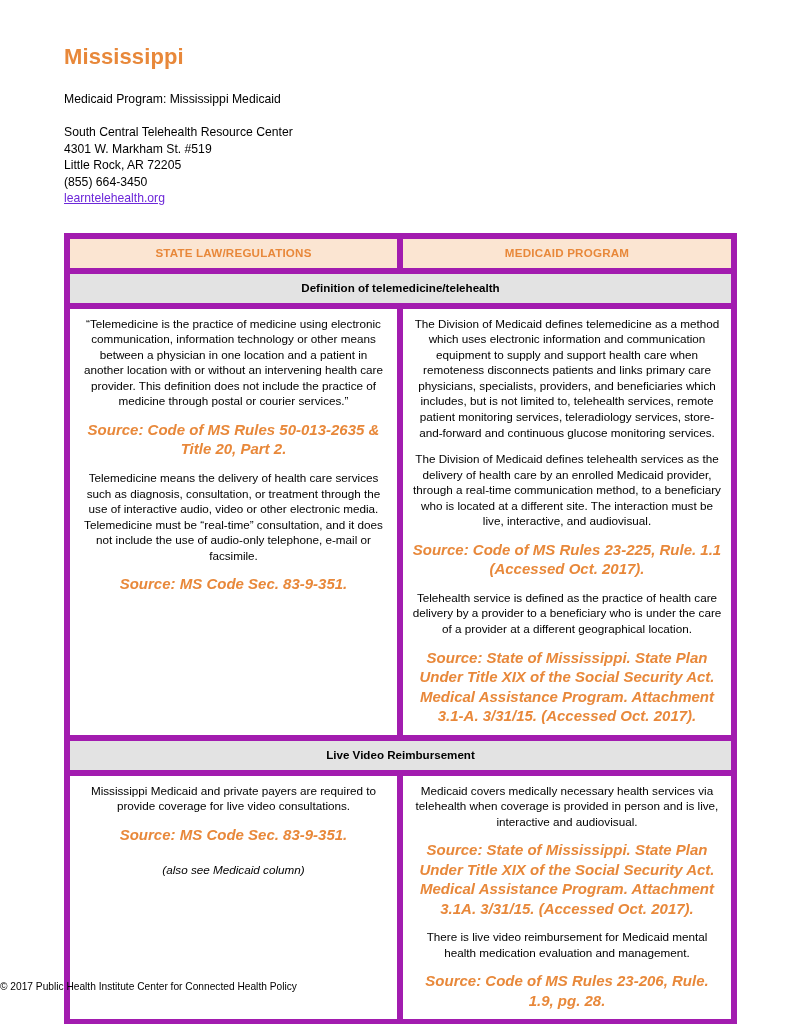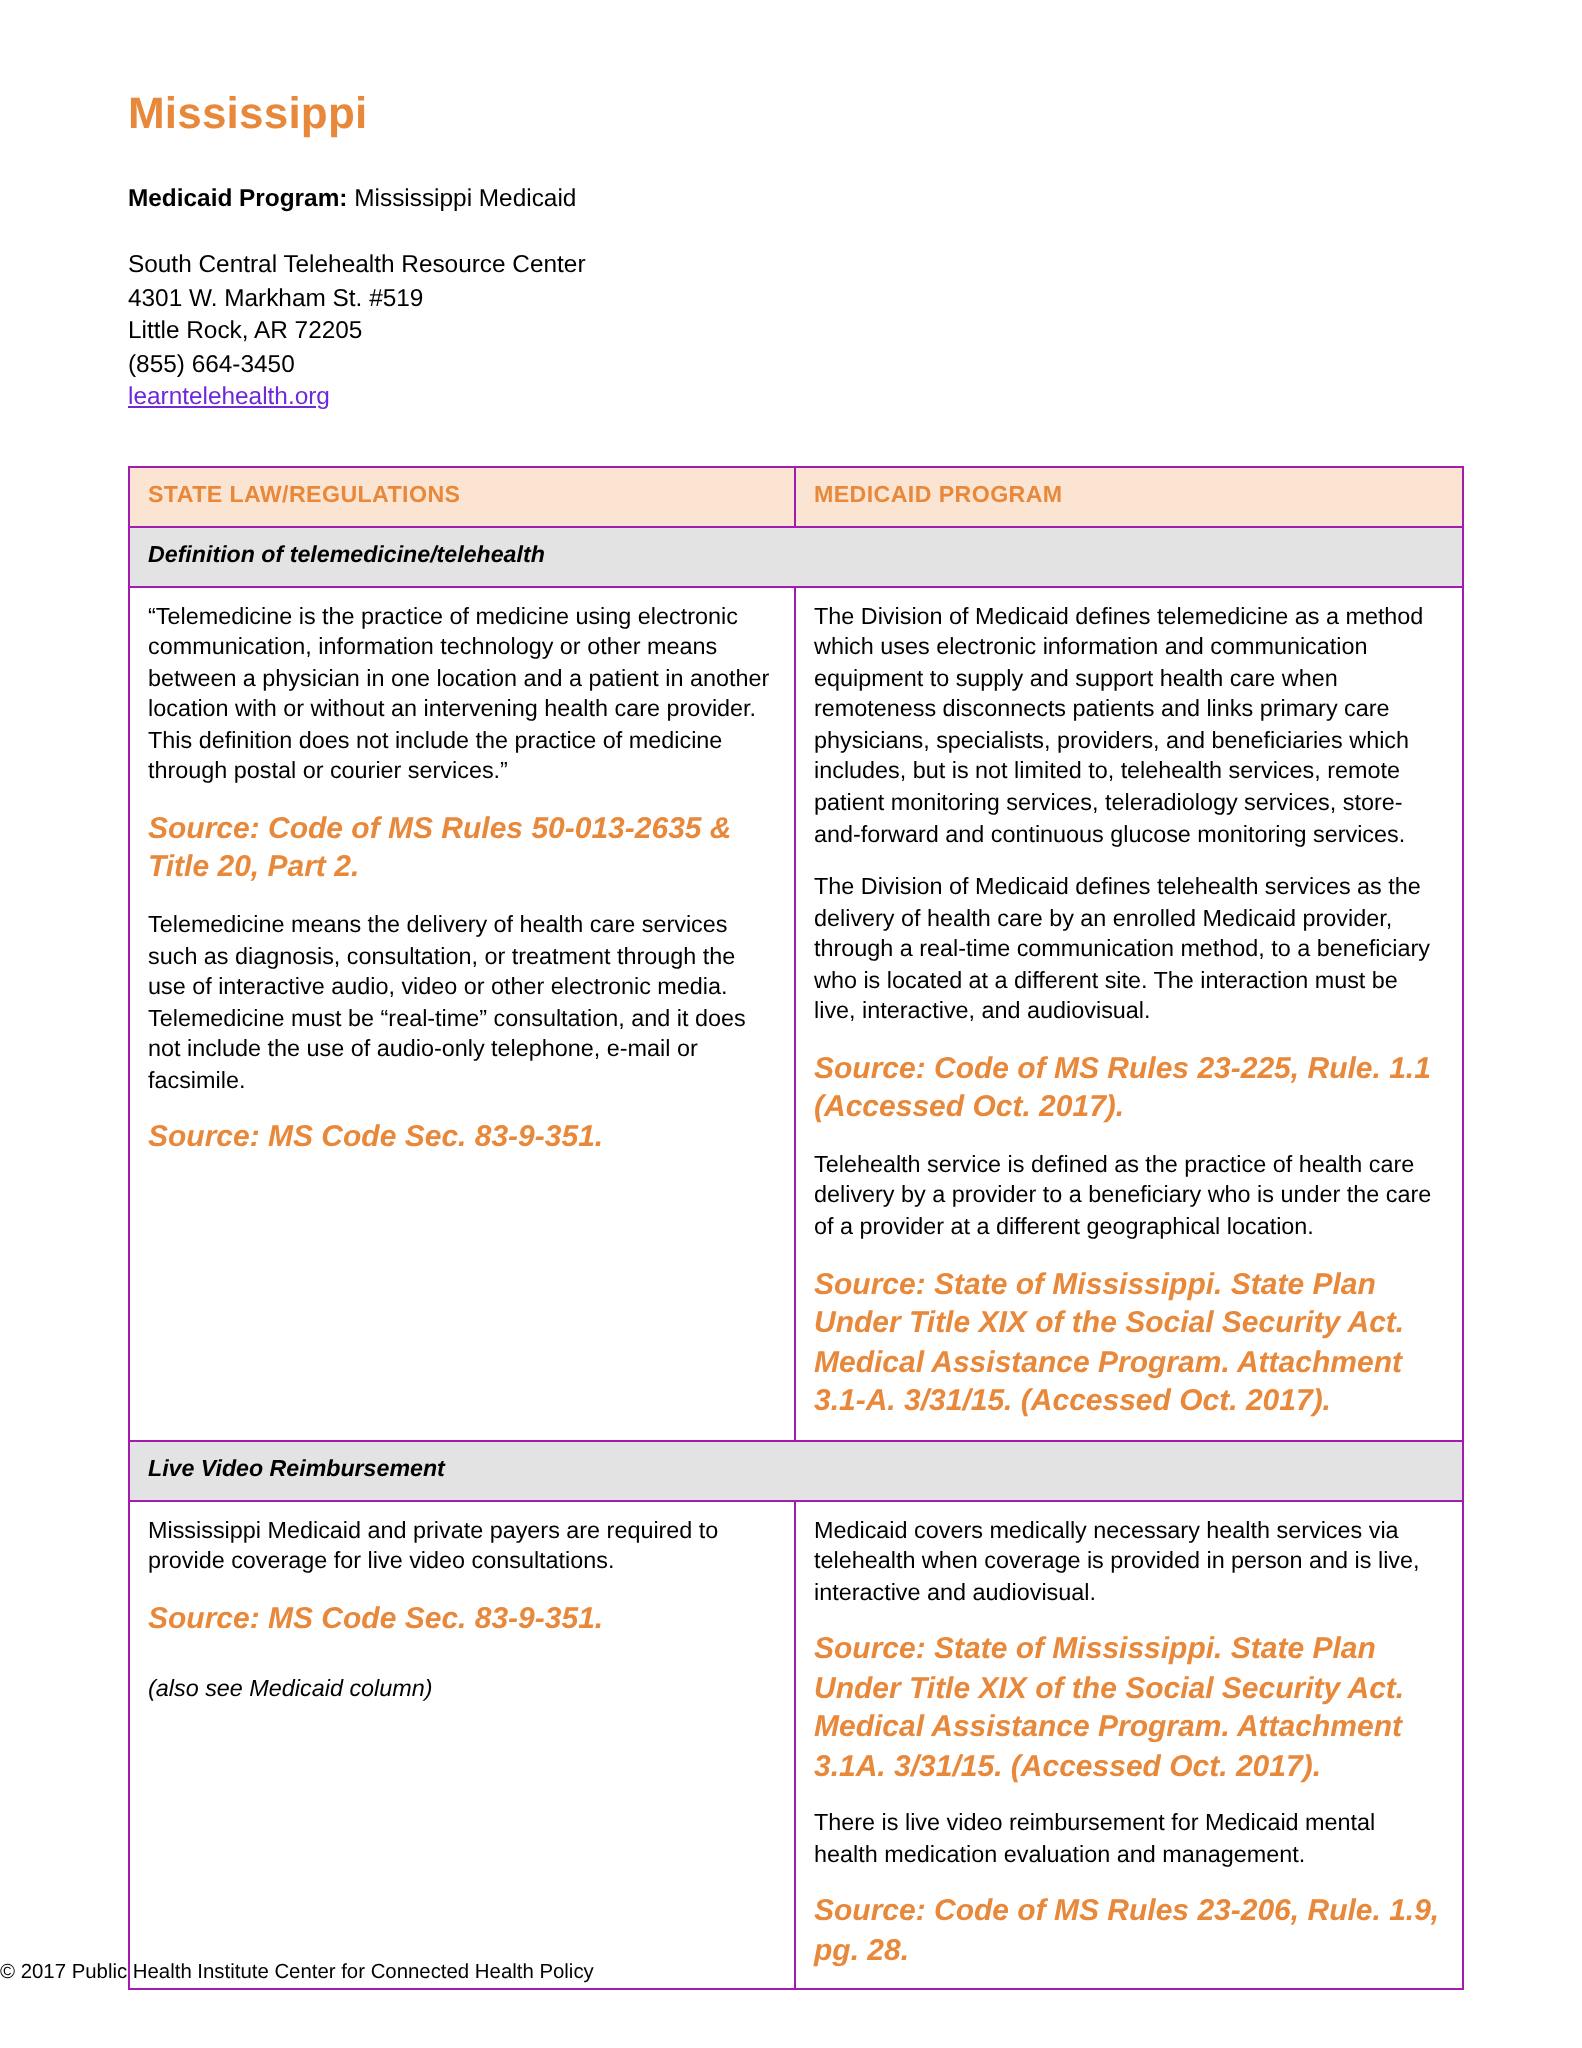--- a/index.html
+++ b/index.html
@@ -27,56 +27,56 @@
     font-weight: bold;
     color: #E8883A;
     margin: 0 0 22px 0;
     letter-spacing: 0.1px;
   }
   .meta-line {
     font-size: 12.2px;
     margin: 0 0 17px 0;
     line-height: 1.25;
   }
-  .meta-line b { font-weight: bold; }
+  .meta-line b { font-weight: normal; }
   .rtrc-block {
     font-size: 12.2px;
     line-height: 1.35;
     margin: 0 0 8px 0;
   }
   .rtrc-block .hdr { font-weight: bold; display: block; margin-bottom: 1px; }
   .rtrc-link {
     color: #6d28d9;
   }
   table.policy {
     width: 667px;
     border-collapse: collapse;
     margin-top: 26px;
     table-layout: fixed;
   }
   table.policy th, table.policy td {
-    border: 1px solid #a21caf;
+    border: 6px solid #a21caf;
     vertical-align: top;
     padding: 7px 9px 9px 9px;
+    text-align: center;
   }
   th.hdr-cell {
     background: #FBE5D2;
     color: #E8883A;
     font-weight: bold;
     font-size: 11.6px;
     text-align: left;
     letter-spacing: 0.2px;
     padding: 6px 9px 6px 9px;
   }
   td.section-cell {
     background: #e3e3e3;
     font-weight: bold;
     font-size: 11.6px;
     padding: 5px 9px 5px 9px;
-    font-style: italic;
   }
   td.body-cell {
     font-size: 11.7px;
     line-height: 1.33;
   }
   td.body-cell p { margin: 0 0 11px 0; }
   td.body-cell p:last-child { margin-bottom: 0; }
   .src {
     color: #E8883A;
     font-style: italic;

